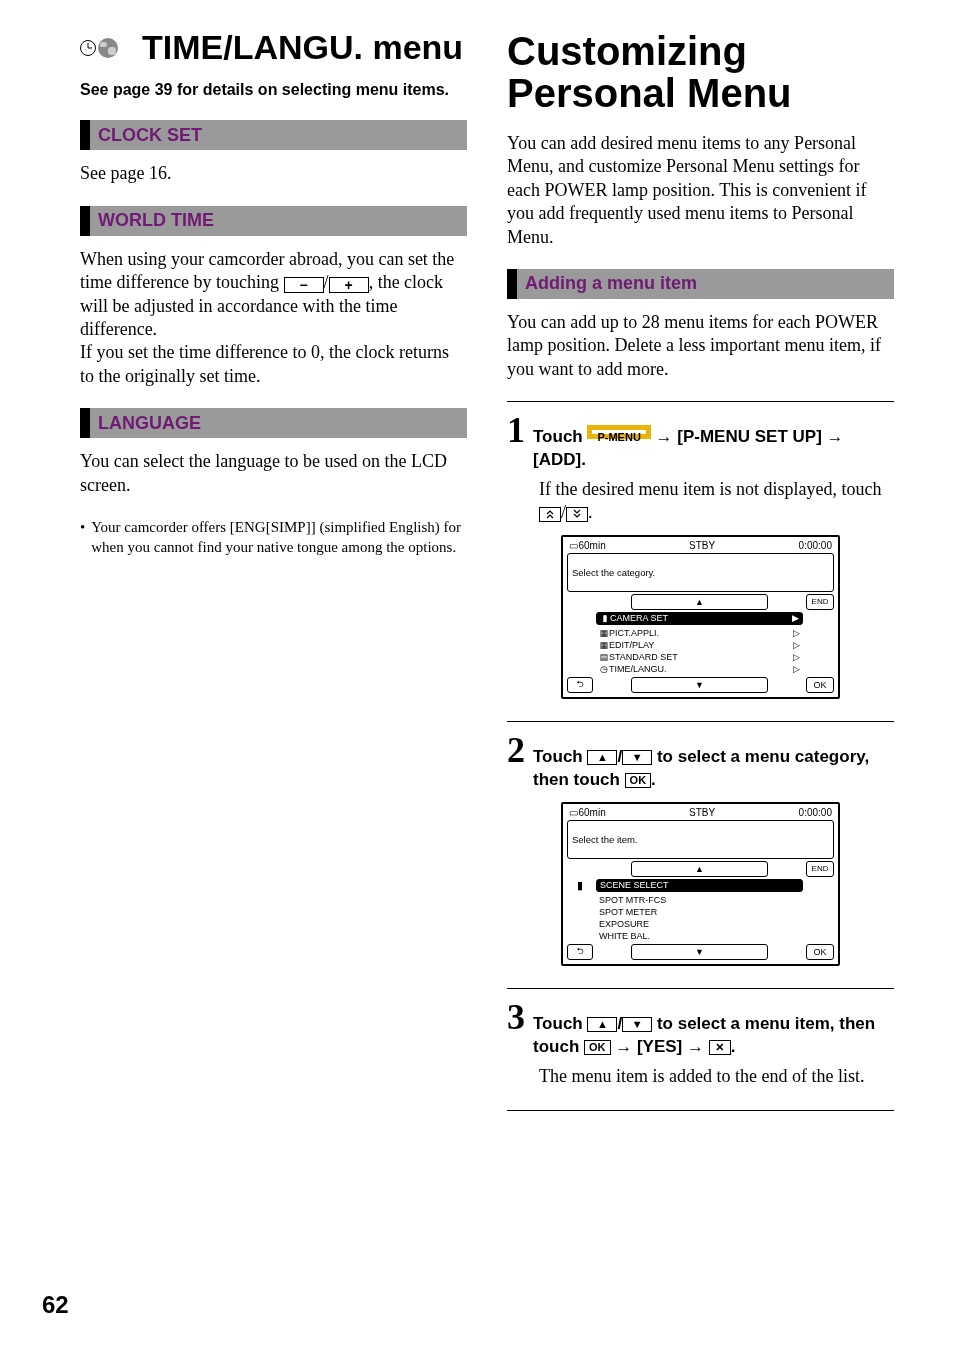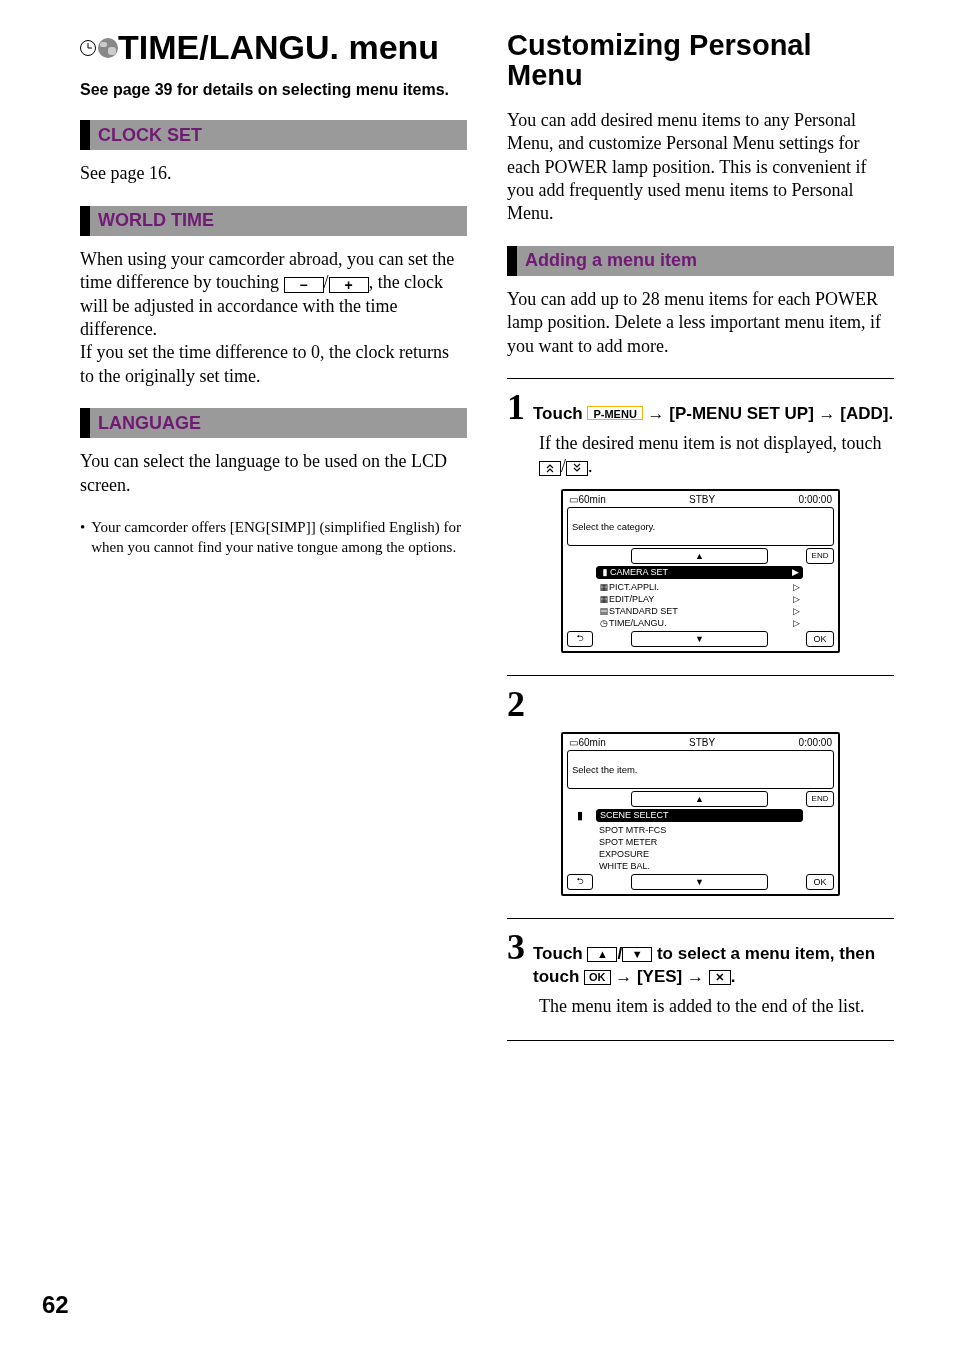--- a/index.html
+++ b/index.html
@@ -20,26 +20,26 @@
     width: 400px;
   }
   .heading1 {
     font-family: Arial, Helvetica, sans-serif;
     font-weight: 900;
     font-size: 34px;
     line-height: 1.05;
     margin-bottom: 14px;
     display: flex;
     align-items: flex-start;
-    gap: 0;
+    gap: 24px;
   }
   .heading1-right {
     font-family: Arial, Helvetica, sans-serif;
     font-weight: 900;
-    font-size: 29px;
+    font-size: 40px;
     line-height: 1.05;
     margin-bottom: 18px;
   }
   .subnote {
     font-family: Arial, Helvetica, sans-serif;
     font-weight: bold;
     font-size: 16px;
     line-height: 1.3;
     margin-bottom: 20px;
   }
@@ -96,21 +96,21 @@
   }
   .step-sub {
     font-size: 18px;
     line-height: 1.3;
     margin-left: 32px;
     font-family: "Times New Roman", serif;
     font-weight: normal;
   }
   .boxed {
     display: inline-block;
-    border: 1px solid #eab308;
+    border: 5px solid #eab308;
     font-family: Arial, sans-serif;
     font-size: 11px;
     padding: 0 5px;
     vertical-align: 1px;
     line-height: 14px;
     height: 14px;
   }
   .box-wide {
     display: inline-block;
     border: 1px solid #000;
@@ -404,20 +404,23 @@
           <div class="lcd-bot-btn lcd-bot-back">⮌</div>
           <div class="lcd-bot-btn lcd-bot-mid">▼</div>
           <div class="lcd-bot-btn lcd-bot-ok">OK</div>
         </div>
       </div>
     </div>
 
     <div class="step">
       <div class="step-head">
         <span class="step-num">2</span>
+        <span>
+          <span>Touch </span><span class="inline-box-wide">▲</span>/<span class="inline-box-wide">▼</span><span> to select a menu category, then touch </span><span class="inline-box">OK</span><span>.</span>
+        </span>
       </div>
 
       <div class="lcd">
         <div class="lcd-top">
           <span>▭<span>60min</span></span>
           <span>STBY</span>
           <span>0:00:00</span>
         </div>
         <div class="lcd-title-row">Select the item.</div>
         <div class="lcd-body">

